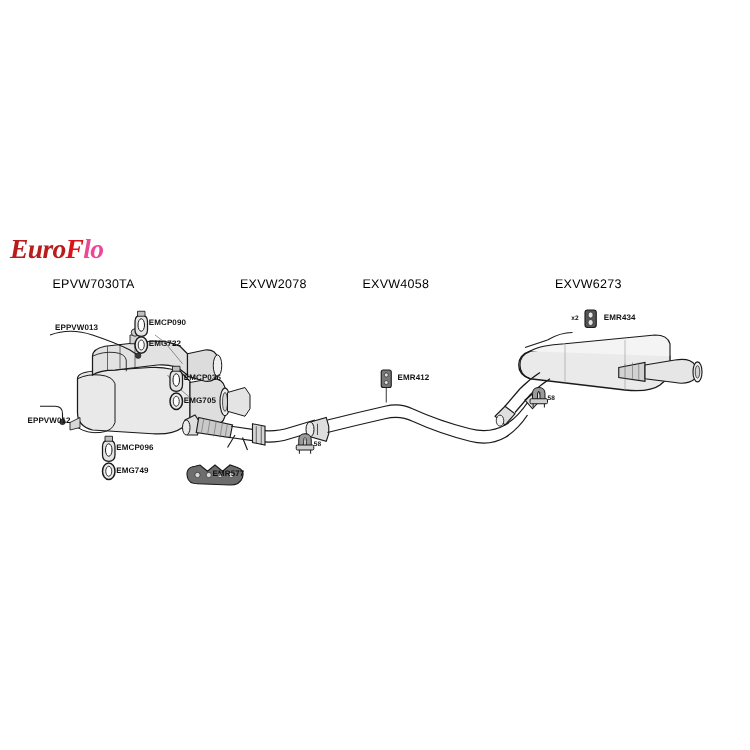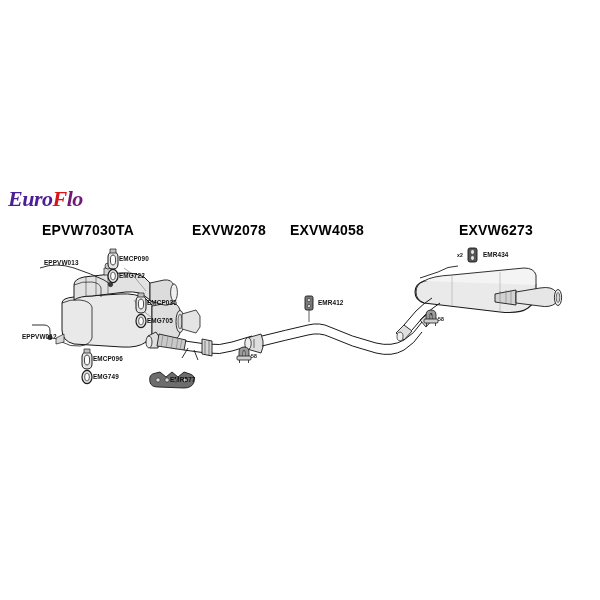--- a/index.html
+++ b/index.html
@@ -15,28 +15,28 @@
   .logo{
     position:absolute;
     left:8px; top:186px;
     font-family:"Liberation Serif", serif;
     font-weight:bold;
     font-style:italic;
     font-size:22px;
     letter-spacing:-0.5px;
     white-space:nowrap;
   }
-  .logo .a{color:#4c1d95;}
+  .logo .a{color:#b91c1c;}
   .logo .b{color:#d8141a;}
-  .logo .c{color:#701a75;}
+  .logo .c{color:#ec4899;}
 
   .hdr{
     position:absolute;
-    font-size:14px;
-    font-weight:bold;
+    font-size:10px;
+    font-weight:normal;
     color:#000000;
     white-space:nowrap;
     letter-spacing:0.2px;
   }
 
   .plabel{
     position:absolute;
     font-size:6.4px;
     font-weight:bold;
     color:#111111;
@@ -209,21 +209,21 @@
     <path d="M426.5 323 L426.5 326 M435.5 323 L435.5 326" stroke="#1a1a1a" stroke-width="0.8"></path>
   </g>
 
 </svg>
 
 <div class="logo"><span class="a">Euro</span><span class="b">F</span><span class="c">lo</span></div>
 
 <div class="hdr" style="left:42px;top:222px;">EPVW7030TA</div>
 <div class="hdr" style="left:192px;top:222px;">EXVW2078</div>
 <div class="hdr" style="left:290px;top:222px;">EXVW4058</div>
-<div class="hdr" style="left:459px;top:222px;">EXVW6273</div>
+<div class="hdr" style="left:444px;top:222px;">EXVW6273</div>
 
 <div class="plabel" style="left:44px;top:259px;">EPPVW013</div>
 <div class="plabel" style="left:22px;top:333px;">EPPVW012</div>
 <div class="plabel" style="left:119px;top:255px;">EMCP090</div>
 <div class="plabel" style="left:119px;top:272px;">EMG722</div>
 <div class="plabel" style="left:147px;top:299px;">EMCP036</div>
 <div class="plabel" style="left:147px;top:317px;">EMG705</div>
 <div class="plabel" style="left:93px;top:355px;">EMCP096</div>
 <div class="plabel" style="left:93px;top:373px;">EMG749</div>
 <div class="plabel" style="left:170px;top:376px;">EMR577</div>

